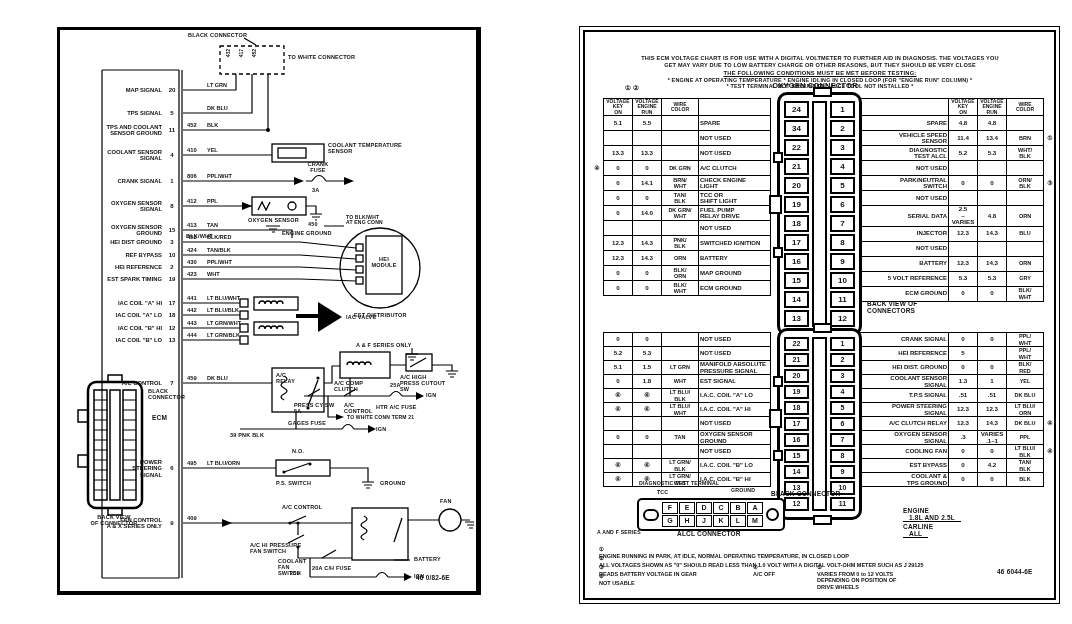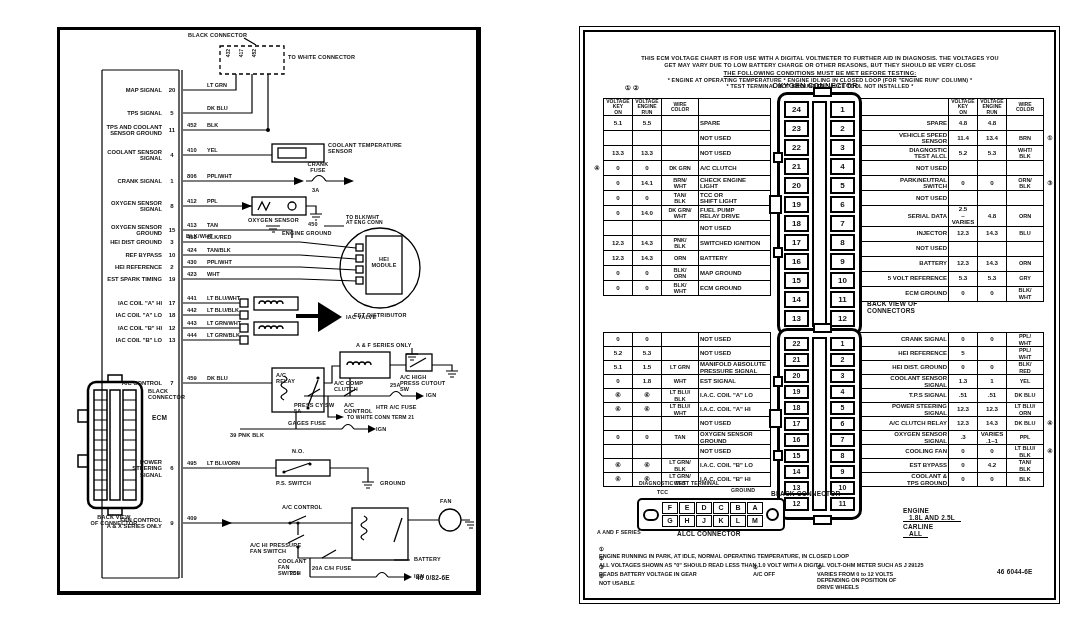--- a/index.html
+++ b/index.html
@@ -510,21 +510,21 @@
     <div class="connector" style="left:192px;top:60px">
       <div class="conn-body">
         <div class="conn-tab tab-l1"></div>
         <div class="conn-tab tab-l2"></div>
         <div class="conn-tab tab-l3"></div>
         <div class="conn-tab tab-t"></div>
         <div class="conn-tab tab-b"></div>
         <div class="pin-col">
 
         <div class="pin-box">24</div>
-            <div class="pin-box">23</div>
+            <div class="pin-box">34</div>
             <div class="pin-box">22</div>
             <div class="pin-box">21</div>
             <div class="pin-box">20</div>
             <div class="pin-box">19</div>
             <div class="pin-box">18</div>
             <div class="pin-box">17</div>
             <div class="pin-box">16</div>
             <div class="pin-box">15</div>
             <div class="pin-box">14</div>
             <div class="pin-box">13</div>

